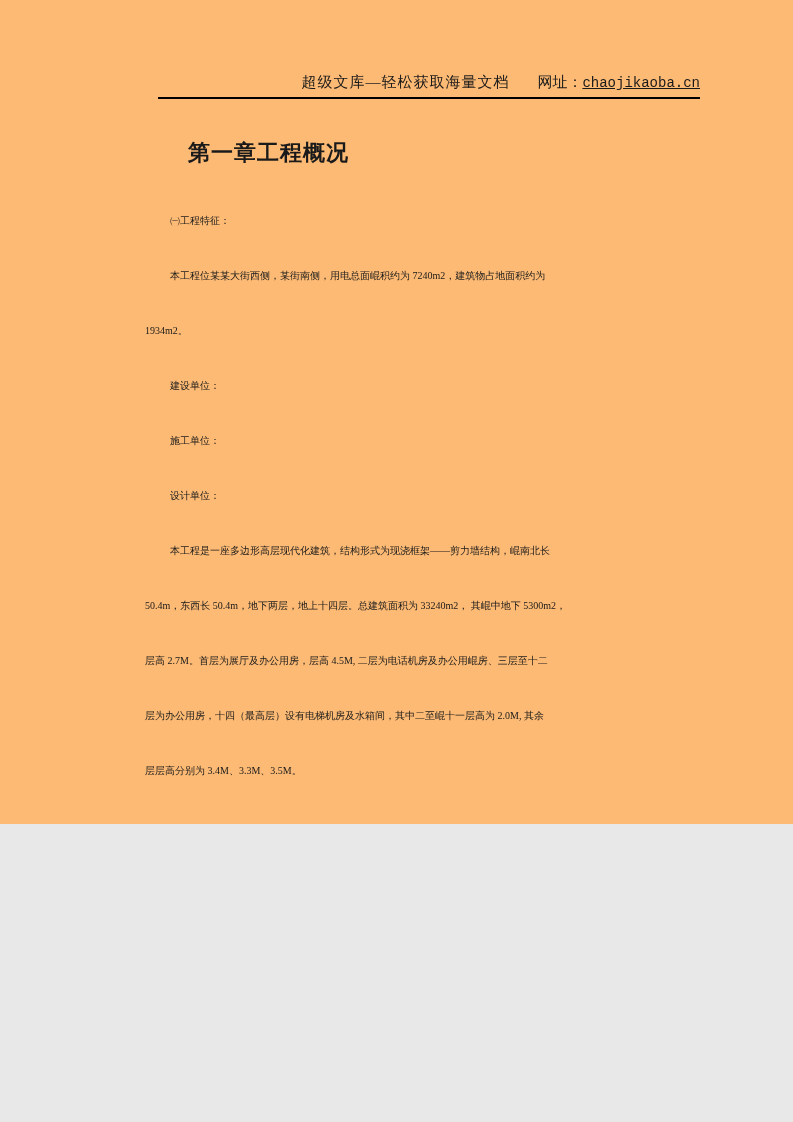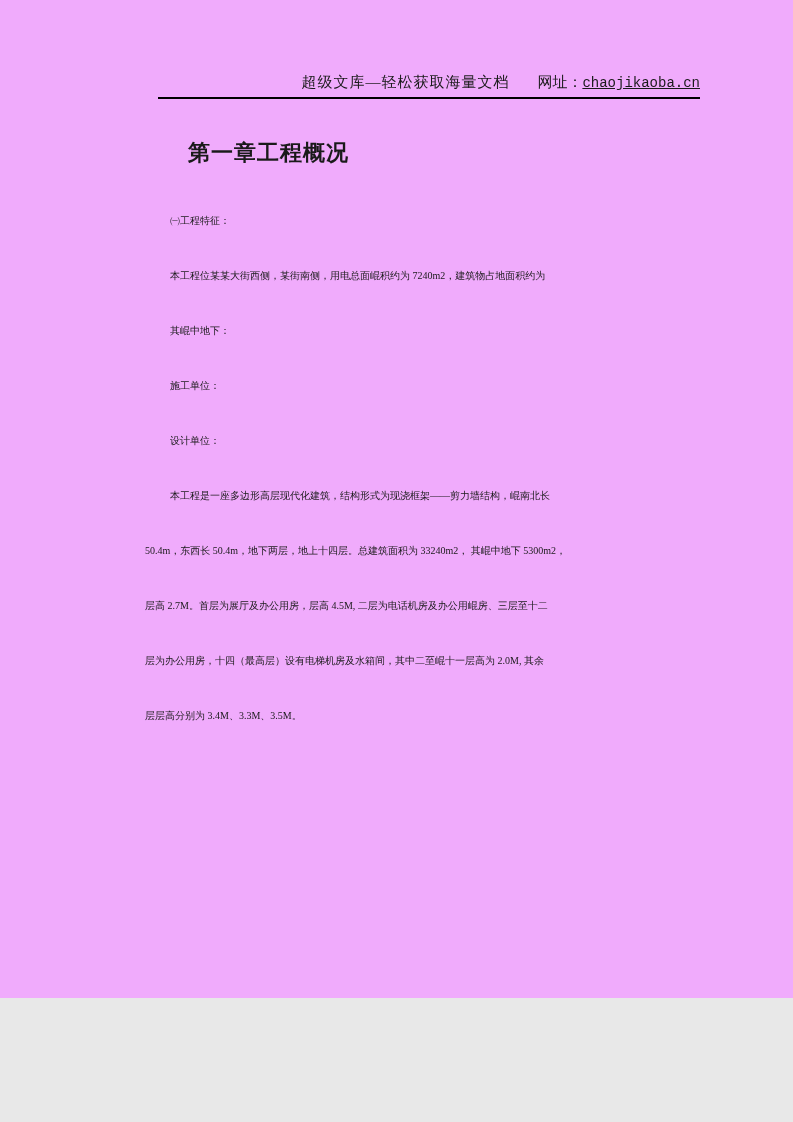--- a/index.html
+++ b/index.html
@@ -3,23 +3,23 @@
 <meta charset="utf-8">
 <style>
   html, body {
     margin: 0;
     padding: 0;
     background: #e8e8e8;
   }
   .page {
     position: relative;
     width: 793px;
-    height: 998px;
+    height: 824px;
     margin: 0 auto;
-    background: #f0abfc;
+    background: #fdba74;
     font-family: "Liberation Serif", "DejaVu Serif", serif;
     color: #1a1a1a;
     overflow: hidden;
   }
   .header {
     position: absolute;
     left: 158px;
     top: 72px;
     width: 542px;
     border-bottom: 2px solid #000000;
@@ -78,21 +78,22 @@
 
   <div class="header">
     <span class="site-name">超级文库—轻松获取海量文档</span><span class="url-label">网址：</span><span class="url">chaojikaoba.cn</span>
   </div>
 
   <div class="doc-title">第一章工程概况</div>
 
   <div class="content">
     <div class="line indent">㈠工程特征：</div>
     <div class="line indent">本工程位某某大街西侧，某街南侧，用电总面崐积约为 7240m2，建筑物占地面积约为</div>
-    <div class="line indent">其崐中地下：</div>
+    <div class="line">1934m2。</div>
+    <div class="line indent">建设单位：</div>
     <div class="line indent">施工单位：</div>
     <div class="line indent">设计单位：</div>
     <div class="line indent">本工程是一座多边形高层现代化建筑，结构形式为现浇框架——剪力墙结构，崐南北长</div>
     <div class="line">50.4m，东西长 50.4m，地下两层，地上十四层。总建筑面积为 33240m2， 其崐中地下 5300m2，</div>
     <div class="line">层高 2.7M。首层为展厅及办公用房，层高 4.5M, 二层为电话机房及办公用崐房、三层至十二</div>
     <div class="line">层为办公用房，十四（最高层）设有电梯机房及水箱间，其中二至崐十一层高为 2.0M, 其余</div>
     <div class="line">层层高分别为 3.4M、3.3M、3.5M。</div>
   </div>
 
   <div class="page-number">2</div>

